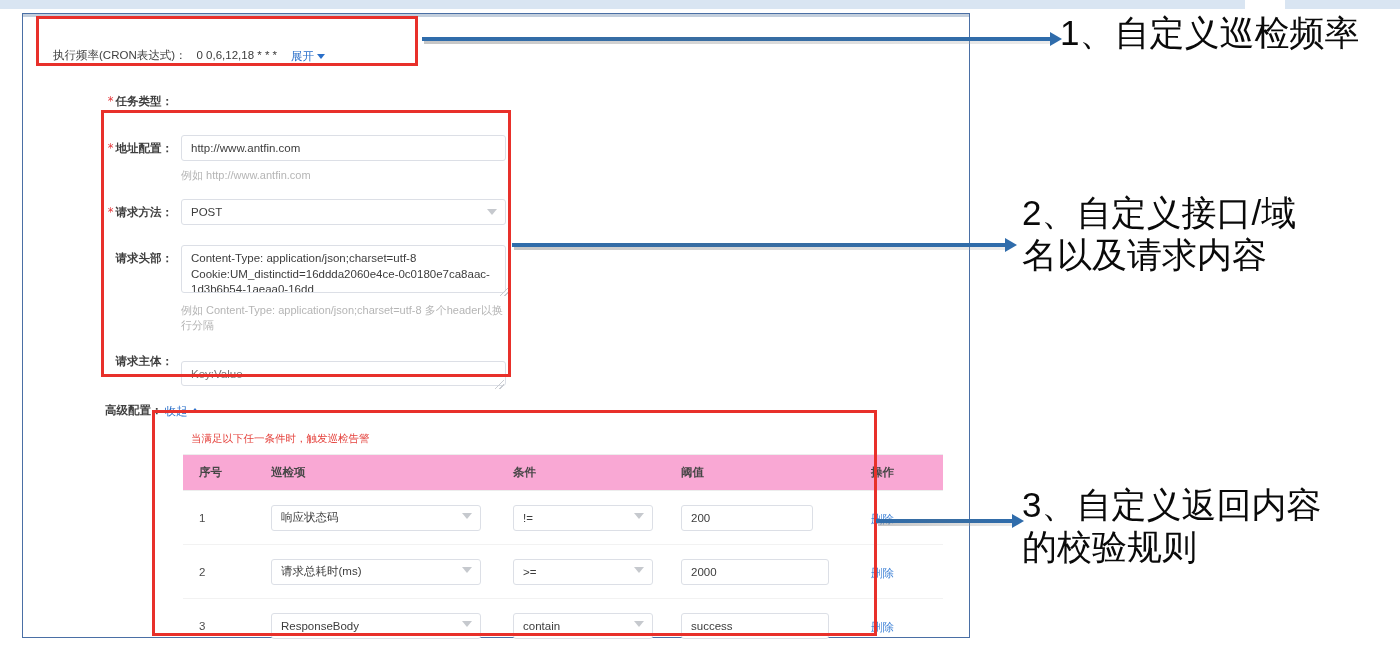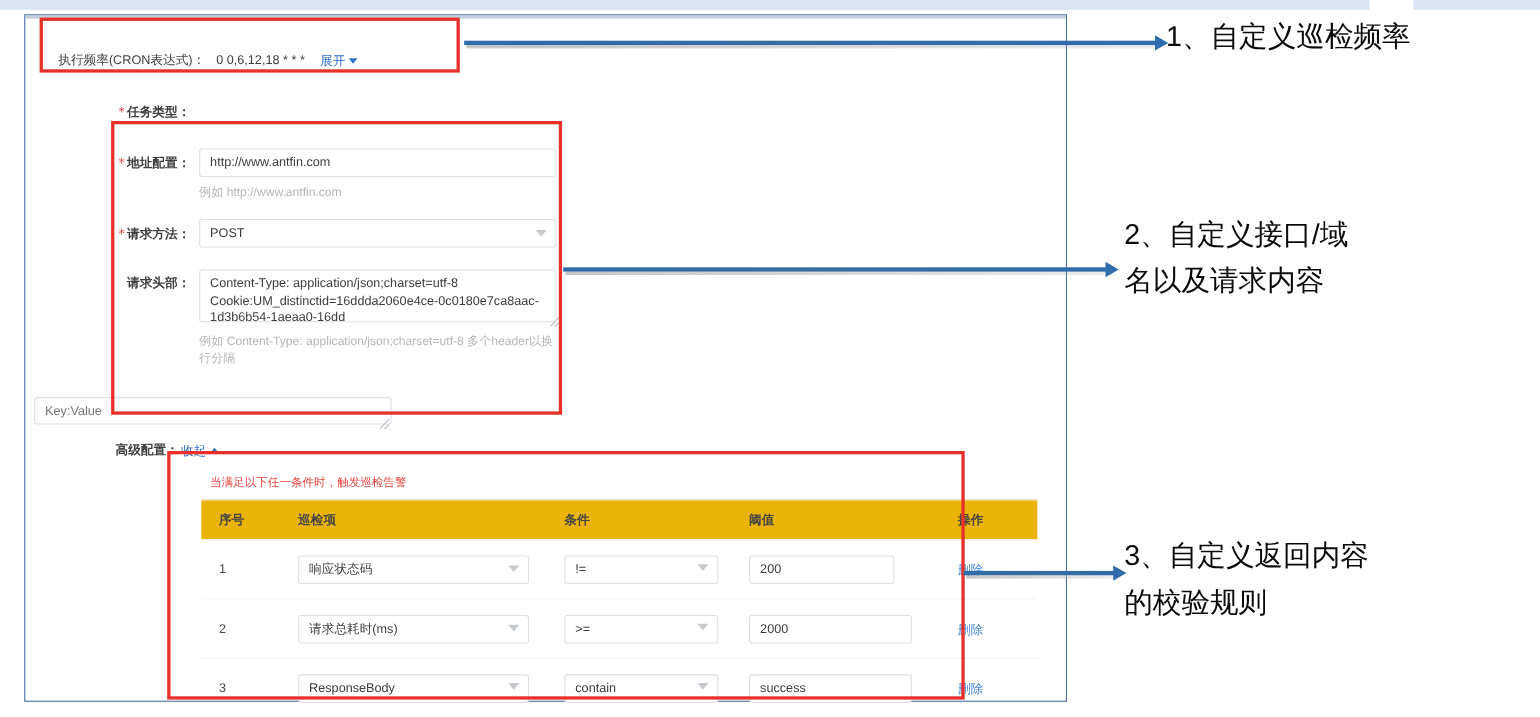--- a/index.html
+++ b/index.html
@@ -61,21 +61,21 @@
   .link-caret{
     display:inline-block;width:0;height:0;margin-left:3px;vertical-align:2px;
     border-left:4px solid transparent;border-right:4px solid transparent;
     border-bottom:5px solid #2a6fc9;
   }
   .link-caret.down{border-bottom:none;border-top:5px solid #2a6fc9;vertical-align:1px;}
 
   
   .warn{font-size:10.5px;color:#e5443f;position:absolute;left:168px;top:418px;}
   .tbl{position:absolute;left:160px;top:440px;width:760px;}
-  .thead{display:flex;background:#eab308;border-top:1px solid #ededed;border-bottom:1px solid #ededed;height:35px;align-items:center;}
+  .thead{display:flex;background:#f9a8d4;border-top:1px solid #ededed;border-bottom:1px solid #ededed;height:35px;align-items:center;}
   .th{font-size:11.5px;color:#464646;font-weight:700;}
   .trow{display:flex;align-items:center;height:53px;border-bottom:1px solid #f2f2f2;}
   .trow:last-child{border-bottom:none;}
   .c-idx{width:88px;padding-left:16px;box-sizing:border-box;}
   .c-item{width:242px;}
   .c-cond{width:168px;}
   .c-val{width:190px;}
   .c-op{width:72px;}
   .idx{font-size:11.5px;color:#4a4a4a;}
   .del{font-size:11.5px;color:#3f82d6;cursor:pointer;}
@@ -86,21 +86,21 @@
   
   .arrow{position:absolute;height:14px;}
   .arrow .shaft{position:absolute;left:0;top:5px;height:4px;width:calc(100% - 11px);
     background:linear-gradient(90deg,#2f6cab 0%,#396da1 45%,#2f6cab 100%);}
   .arrow .head{position:absolute;right:0;top:0;width:0;height:0;
     border-top:7px solid transparent;border-bottom:7px solid transparent;border-left:12px solid #2f6cab;}
   .arrow .shadow{position:absolute;left:2px;top:9px;height:3px;width:calc(100% - 13px);
     background:linear-gradient(90deg,rgba(150,150,150,.55),rgba(175,175,175,.25));}
 
   
-  .callout{position:absolute;font-size:26px;line-height:42px;color:#0a0a0a;
+  .callout{position:absolute;font-size:35px;line-height:42px;color:#0a0a0a;
     font-family:"Liberation Sans","DejaVu Sans",sans-serif;font-weight:400;letter-spacing:0px;}
 </style>
 </head>
 <body>
 
 <div class="top-band">
   <div class="seg-white"></div>
 </div>
 
 <div class="panel">
@@ -148,20 +148,23 @@
       <div style="position:relative;">
         <textarea class="ta" style="width: 325px; height: 48px;">Content-Type: application/json;charset=utf-8
 Cookie:UM_distinctid=16ddda2060e4ce-0c0180e7ca8aac-1d3b6b54-1aeaa0-16dd</textarea>
         <span class="grip"></span>
       </div>
       <div class="hint" style="margin-top:6px;width:330px;">例如 Content-Type: application/json;charset=utf-8 多个header以换行分隔</div>
     </span>
   </div>
 
   <div class="row" style="left:0px;top:334px;width:520px;">
+    <span class="lbl" style="width:150px;">
+      <b>请求主体：</b>
+    </span>
     <span style="margin-left:8px;position:relative;">
       <div style="position:relative;margin-top:13px;">
         <textarea class="ta ph" style="width: 325px; height: 25px;" placeholder="Key:Value"></textarea>
         <span class="grip"></span>
       </div>
     </span>
   </div>
 
   <div class="row" style="left:82px;top:383px;">
     <span class="lbl"><b>高级配置：</b></span>

